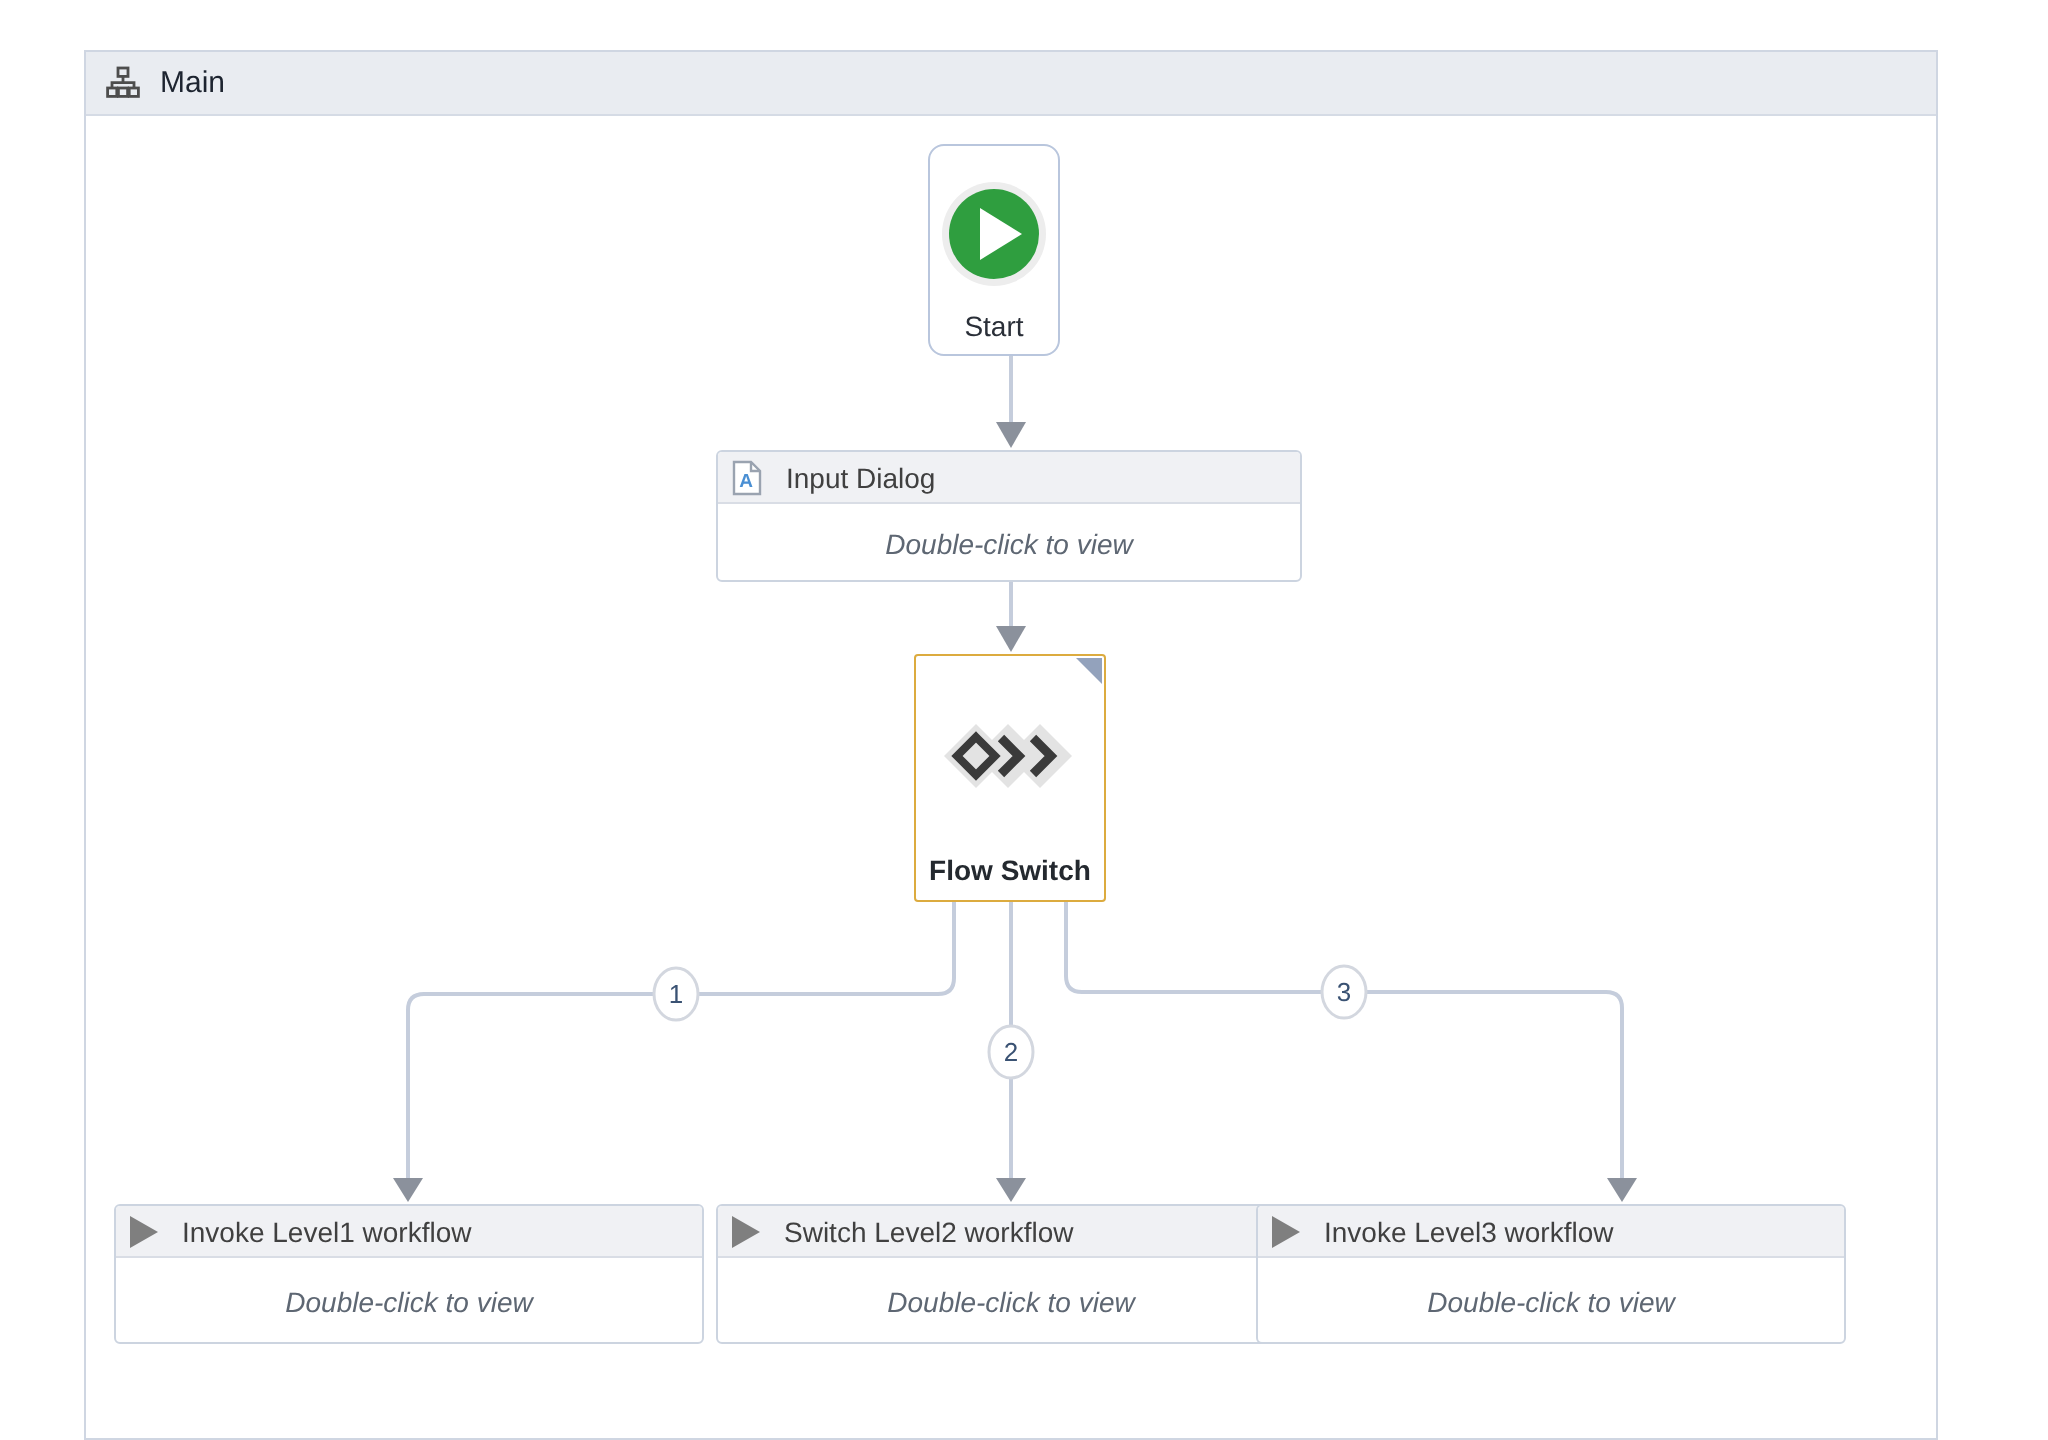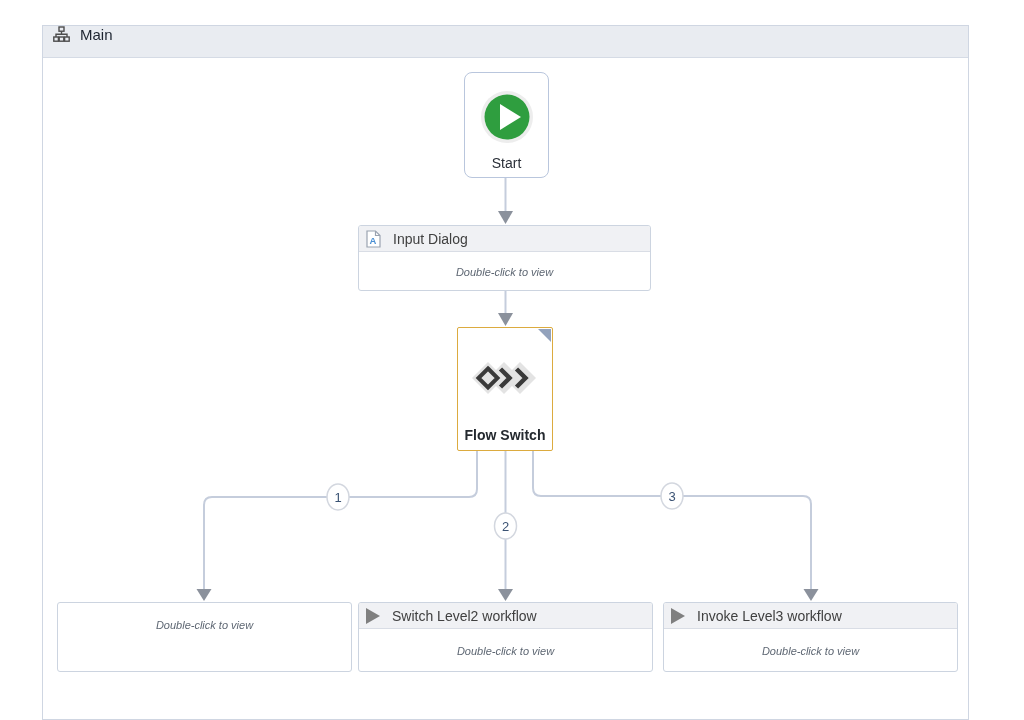--- a/index.html
+++ b/index.html
@@ -5,52 +5,52 @@
   * { margin:0; padding:0; box-sizing:border-box; }
   html,body { width:1024px; height:720px; background:#ffffff; overflow:hidden;
               font-family:"Liberation Sans","DejaVu Sans",sans-serif; }
   .stage { position:relative; width:1024px; height:720px; background:#ffffff; }
 
   
   .panel { position:absolute; left:42px; top:25px; width:927px; height:695px;
            background:#fdfdfe; border:1px solid #cfd6e2; }
   .panel-header { position:absolute; left:0; top:0; width:100%; height:32px;
                   background:#e9ecf1; border-bottom:1px solid #d5dbe5;
-                  display:flex; align-items:flex-start; gap:10px; padding:0 10px; }
+                  display:flex; align-items:center; gap:10px; padding:0 10px; }
   .panel-title { font-size:15px; color:#1d2430; }
 
   
   svg.connectors { position:absolute; left:0; top:0; width:1024px; height:720px;
                    pointer-events:none; z-index:1; }
   .conn-path { fill:none; stroke:#c5cddc; stroke-width:2; }
   .arrowhead { fill:#8b919c; }
   .badge-bg { fill:#ffffff; stroke:#d3d7df; stroke-width:1.5; }
   .badge-num { fill:#3a5273; font-size:13px; font-family:"Liberation Sans","DejaVu Sans",sans-serif; }
 
   
   .node { position:absolute; z-index:2; background:#ffffff; }
 
-  .start-node { left:464px; top:72px; width:85px; height:106px;
+  .start-node { left:464px; top:72px; width:66px; height:106px;
                 border:1px solid #b9c6dd; border-radius:8px;
                 display:flex; flex-direction:column; align-items:center;
                 padding-top:17px; gap:11px; }
   .start-label { font-size:14px; color:#2a2f38; }
 
   .activity { border:1px solid #ccd4e0; border-radius:3px; overflow:hidden; }
   .activity-header { height:26px; background:#f0f1f4; border-bottom:1px solid #d9dde5;
                      display:flex; align-items:center; gap:12px; padding:0 7px; }
   .activity-title { font-size:14px; color:#404040; white-space:nowrap; }
   .activity-body { display:flex; align-items:center; justify-content:center; }
-  .hint { font-size:11px; font-style:italic; color:#5e6773; }
+  .hint { font-size:14px; font-style:italic; color:#5e6773; }
 
   .input-dialog { left:358px; top:225px; width:293px; height:66px; }
   .input-dialog .activity-body { height:39px; }
   .invoke { top:602px; width:295px; height:70px; }
   .invoke .activity-body { height:43px; }
-  .invoke-1 { left:57px; } .invoke-2 { left:358px; } .invoke-3 { left:663px; }
+  .invoke-1 { left:57px; } .invoke-2 { left:358px; } .invoke-3 { left:628px; }
 
   .flow-switch { left:457px; top:327px; width:96px; height:124px;
                  border:1px solid #dcab3f; border-radius:2px;
                  display:flex; flex-direction:column; align-items:center;font-weight:bold; }
   .fs-icon-wrap { flex:1; display:flex; align-items:center; justify-content:center; width:100%; }
   .fs-label { font-size:14px; color:#24292f; padding-bottom:7px; white-space:nowrap; }
   .corner-fold { position:absolute; top:1px; right:1px; width:0; height:0;
                  border-top:13px solid #93a2bc; border-left:13px solid transparent; }
 </style>
 </head>
@@ -144,20 +144,28 @@
           <polygon points="16,12.5 25.5,22 16,31.5 6.5,22" fill="none" stroke="#3a3a3a" stroke-width="4"></polygon>
           <path d="M28.5 13 L37.5 22 L28.5 31" fill="none" stroke="#3a3a3a" stroke-width="4.5"></path>
           <path d="M44.5 13 L53.5 22 L44.5 31" fill="none" stroke="#3a3a3a" stroke-width="4.5"></path>
         </svg>
       </span>
     </div>
     <span class="fs-label">Flow Switch</span>
   </div>
 
   <div class="node activity invoke invoke-1">
+    <div class="activity-header">
+      <span style="display:flex;">
+        <svg width="14" height="16" viewBox="0 0 14 16">
+            <polygon points="0,0 14,8 0,16" fill="#7f7f7f"></polygon>
+          </svg>
+      </span>
+      <span class="activity-title">Invoke Level1 workflow</span>
+    </div>
     <div class="activity-body">
       <span class="hint">Double-click to view</span>
     </div>
   </div>
 
   <div class="node activity invoke invoke-2">
     <div class="activity-header">
       <span style="display:flex;">
         <svg width="14" height="16" viewBox="0 0 14 16">
             <polygon points="0,0 14,8 0,16" fill="#7f7f7f"></polygon>

